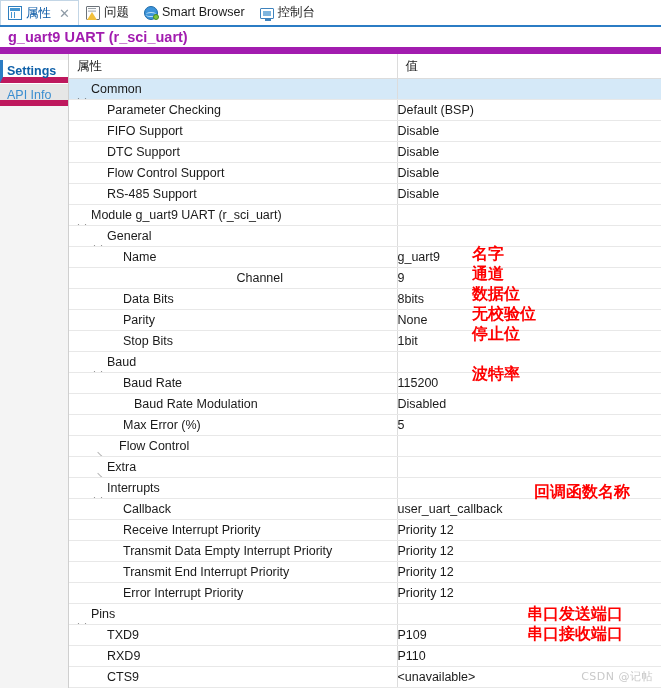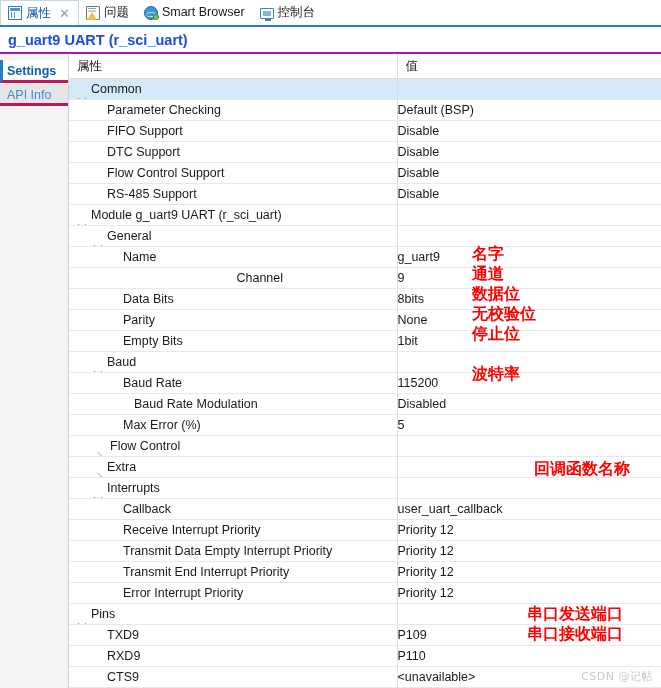--- a/index.html
+++ b/index.html
@@ -149,23 +149,23 @@
   }
 
   
   .titlebar {
     height: 27px;
     display: flex;
     align-items: center;
     padding-left: 8px;
     font-size: 14.5px;
     font-weight: bold;
-    color: #1d4ed8;
-    background: #ffffff;
-    border-bottom: 2px solid #a21caf;
+    color: #a21caf;
+    background: #ffffff;
+    border-bottom: 7px solid #a21caf;
     box-sizing: border-box;
   }
 
   
   .content {
     display: flex;
     height: 634px;
     box-sizing: border-box;
   }
 
@@ -177,21 +177,21 @@
     border-right: 1px solid #cfcfcf;
     box-sizing: border-box;
     padding-top: 6px;
   }
   .sidetab {
     height: 23px;
     line-height: 23px;
     padding-left: 7px;
     font-size: 12.5px;
     box-sizing: border-box;
-    border-bottom: 3px solid #be185d;
+    border-bottom: 6px solid #be185d;
   }
   .sidetab.active {
     background: #ffffff;
     color: #0d5fa8;
     font-weight: bold;
     border-left: 3px solid #2b7cc4;
     padding-left: 4px;
   }
   .sidetab.inactive {
     background: #e6e6e6;
@@ -439,21 +439,21 @@
                 <span class="chev none"></span>
                 <span style="margin-left: 3px;">Parity</span>
               </div>
             </td>
             <td class="col-value"><span>None</span></td>
           </tr>
           <tr class="row">
             <td class="col-name">
               <div class="cellinner" style="padding-left: 38px;">
                 <span class="chev none"></span>
-                <span style="margin-left: 3px;">Empty Bits</span>
+                <span style="margin-left: 3px;">Stop Bits</span>
               </div>
             </td>
             <td class="col-value"><span>1bit</span></td>
           </tr>
           <tr class="row">
             <td class="col-name">
               <div class="cellinner" style="padding-left: 22px;">
                 <span class="chev open" style="position: relative;">
                   <span style="position: absolute; left: 3.5px; top: 7px; width: 5px; height: 5px; border-left: 1.6px solid rgb(43, 43, 43); border-bottom: 1.6px solid rgb(43, 43, 43); transform: rotate(-45deg);"></span>
                 </span>
@@ -488,21 +488,21 @@
               </div>
             </td>
             <td class="col-value"><span>5</span></td>
           </tr>
           <tr class="row">
             <td class="col-name">
               <div class="cellinner" style="padding-left: 22px;">
                 <span class="chev closed" style="position: relative;">
                   <span style="position: absolute; left: 4px; top: 6.5px; width: 5px; height: 5px; border-top: 1.6px solid rgb(183, 183, 183); border-right: 1.6px solid rgb(183, 183, 183); transform: rotate(45deg);"></span>
                 </span>
-                <span style="margin-left: 6px;">Flow Control</span>
+                <span style="margin-left: 15px;">Flow Control</span>
               </div>
             </td>
             <td class="col-value"><span></span></td>
           </tr>
           <tr class="row">
             <td class="col-name">
               <div class="cellinner" style="padding-left: 22px;">
                 <span class="chev closed" style="position: relative;">
                   <span style="position: absolute; left: 4px; top: 6.5px; width: 5px; height: 5px; border-top: 1.6px solid rgb(183, 183, 183); border-right: 1.6px solid rgb(183, 183, 183); transform: rotate(45deg);"></span>
                 </span>
@@ -614,18 +614,18 @@
   </div>
 </div>
 
 <div id="annots">
     <div class="annot" style="left: 472px; top: 246px;">名字</div>
     <div class="annot" style="left: 472px; top: 266px;">通道</div>
     <div class="annot" style="left: 472px; top: 286px;">数据位</div>
     <div class="annot" style="left: 472px; top: 306px;">无校验位</div>
     <div class="annot" style="left: 472px; top: 326px;">停止位</div>
     <div class="annot" style="left: 472px; top: 366px;">波特率</div>
-    <div class="annot" style="left: 534px; top: 461px; text-align: center;">回调函数名称</div>
+    <div class="annot" style="left: 534px; top: 484px; text-align: center;">回调函数名称</div>
     <div class="annot" style="left: 527px; top: 606px;">串口发送端口</div>
     <div class="annot" style="left: 527px; top: 626px;">串口接收端口</div>
   </div>
 
 <div class="watermark">CSDN @记帖</div>
 
 </body></html>

